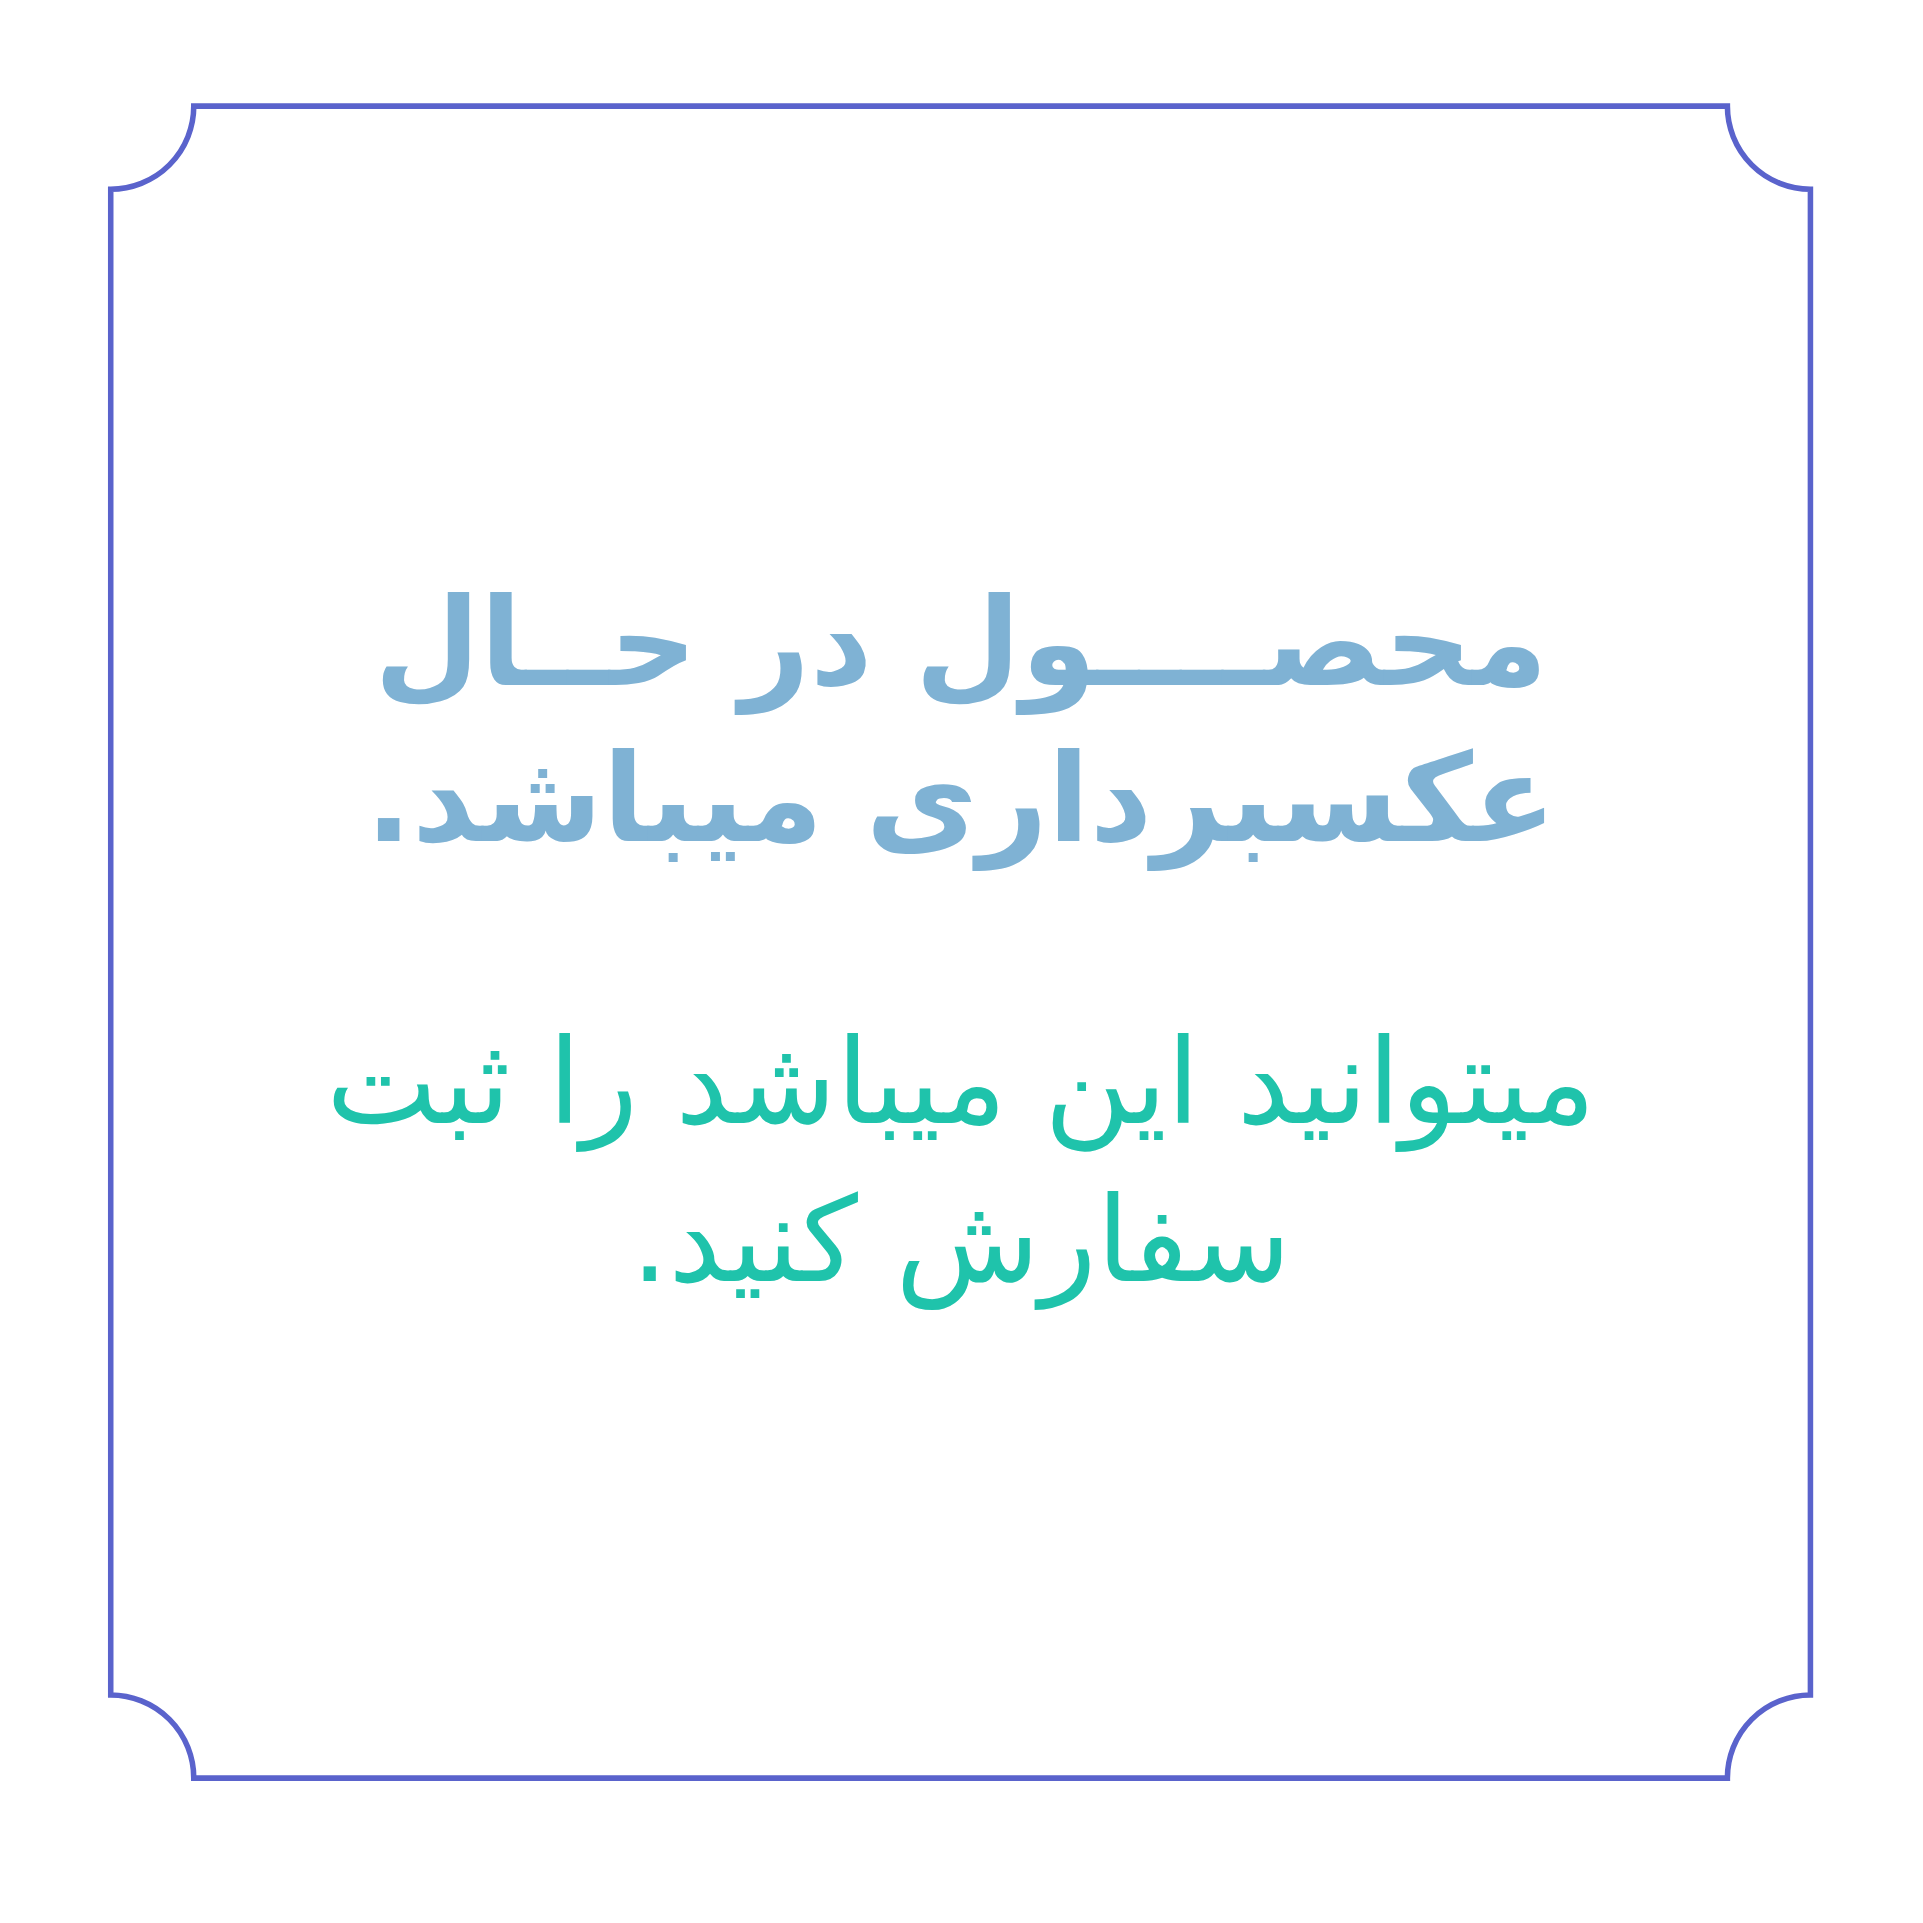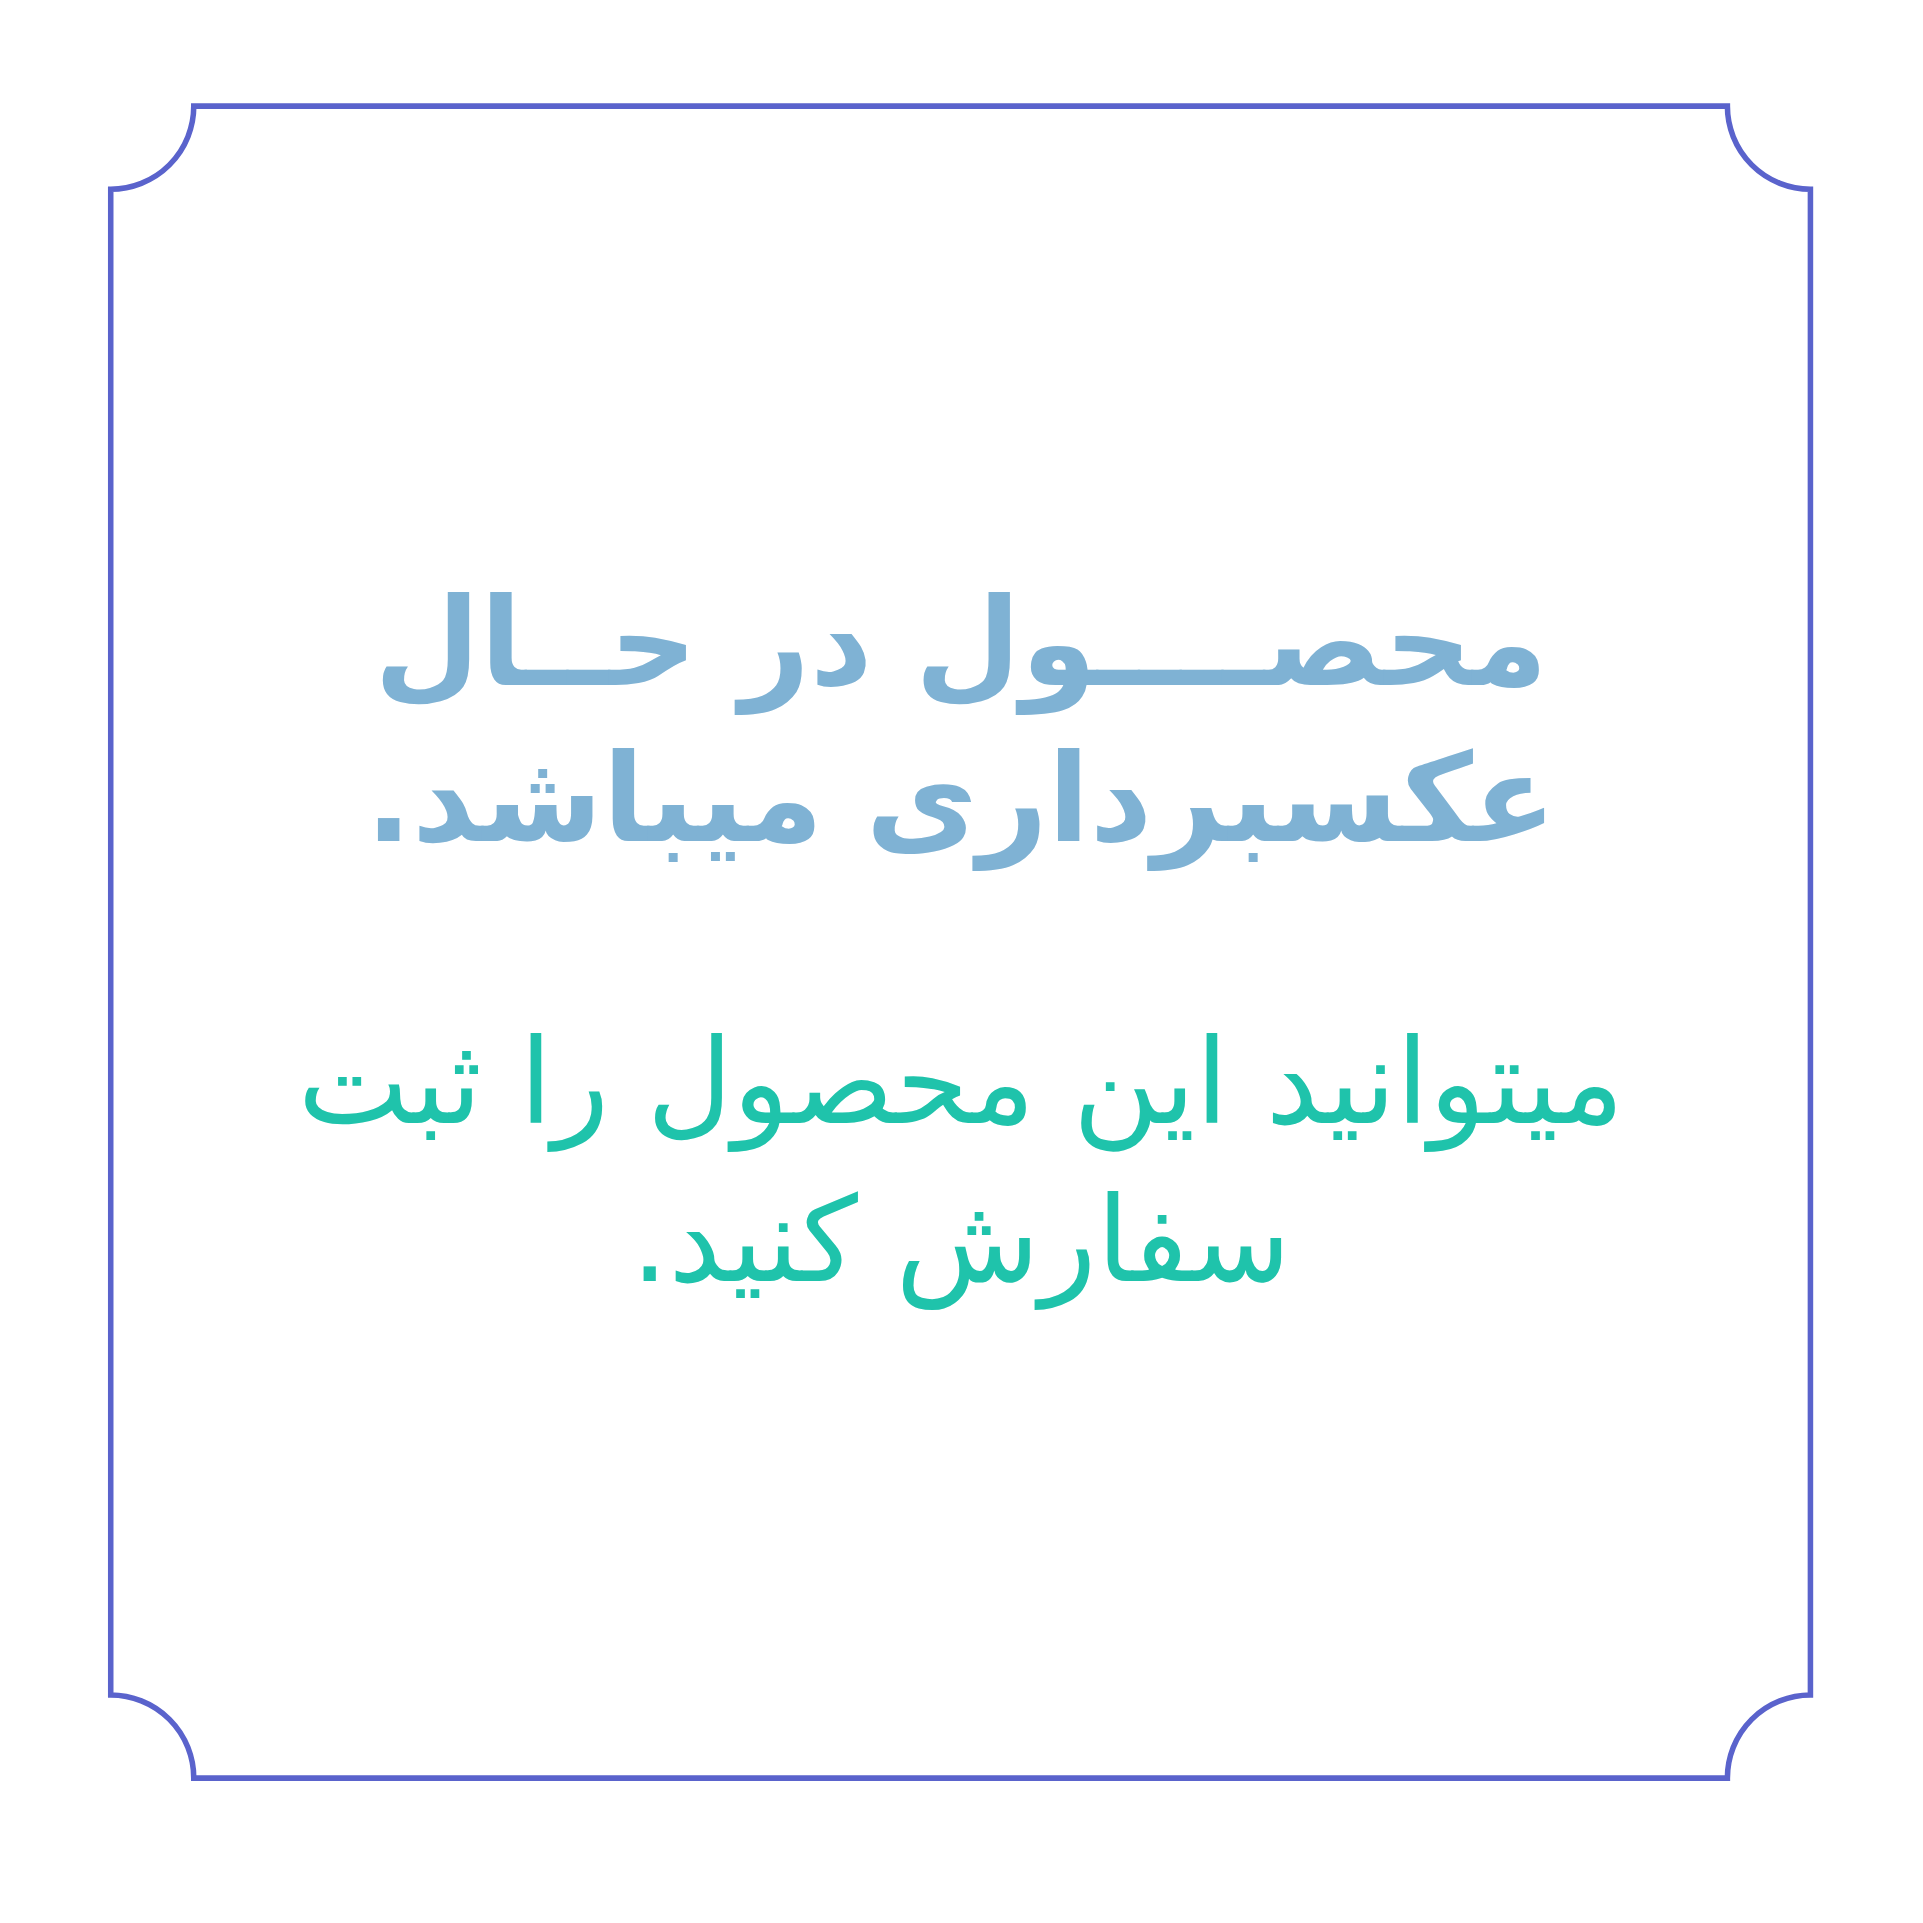--- a/index.html
+++ b/index.html
@@ -98,19 +98,19 @@
 
   <div id="content" style="left: 111px; top: 106px; width: 1700px; height: 1672px;">
 
     <div class="msg-block">
       <p class="msg-status" style="color: rgb(127, 178, 212);">محصــــول در حــال عکسبرداری میباشد.</p>
     </div>
 
     <div class="spacer"></div>
 
     <div class="msg-block">
-      <p class="msg-action" style="color: rgb(31, 195, 171);">میتوانید این محصول را ثبت سفارش کنید.</p>
+      <p class="msg-action" style="color: rgb(31, 195, 171);">میتوانید این میباشد را ثبت سفارش کنید.</p>
     </div>
 
   </div>
 
 </div>
 
 
 </body></html>

